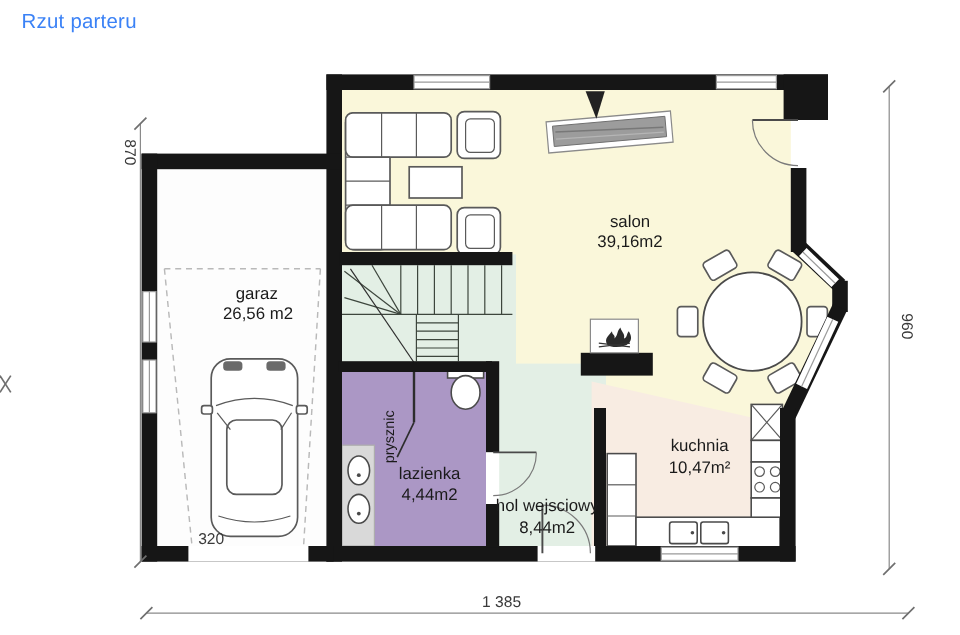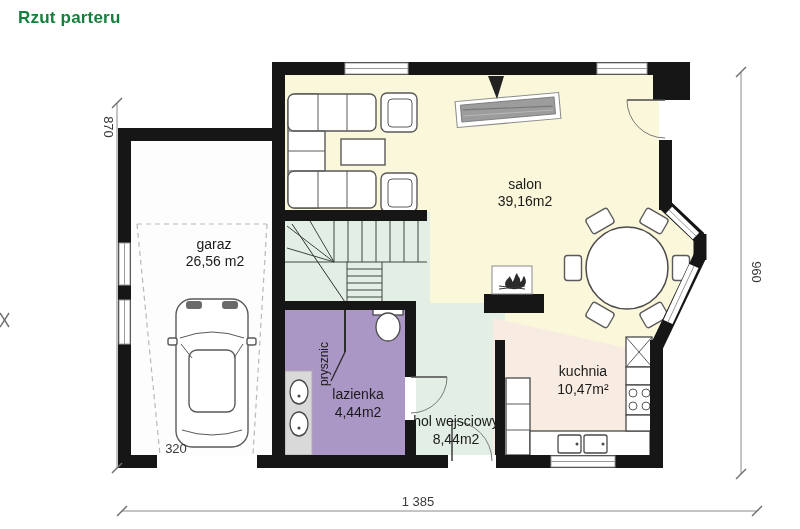--- a/index.html
+++ b/index.html
@@ -1,19 +1,19 @@
 <!DOCTYPE html>
 <html><head>
 <meta charset="utf-8">
 <style>
   html,body { margin:0; padding:0; background:#ffffff; }
   #stage { position:relative; width:800px; height:529px; background:#fff; overflow:hidden;
            font-family:"Liberation Sans", sans-serif; }
-  #plan-title { position:absolute; left:18px; top:8px; font-size:17px; font-weight:bold;
-                color:#15803d; letter-spacing:.2px; }
+  #plan-title { position:absolute; left:18px; top:8px; font-size:17px; font-weight:normal;
+                color:#3b82f6; letter-spacing:.2px; }
   svg { position:absolute; left:0; top:0; display:block; }
   .room-label   { font-size:14px; fill:#1a1a1a; text-anchor:middle; }
   .small-label  { font-size:12px; fill:#1a1a1a; text-anchor:middle; }
   .dim-label    { font-size:13px; fill:#3a3a3a; text-anchor:middle; }
   .dim-line     { stroke:#8a8a8a; stroke-width:1; fill:none; }
   .dim-tick     { stroke:#6f6f6f; stroke-width:1.4; }
   .furn         { fill:#ffffff; stroke:#5a5a5a; stroke-width:1.4; }
   .furn-thin    { fill:none; stroke:#5a5a5a; stroke-width:1; }
   .fixture      { fill:#ffffff; stroke:#4a4a4a; stroke-width:1.3; }
   .stair-line   { stroke:#3d463d; stroke-width:1; fill:none; }

